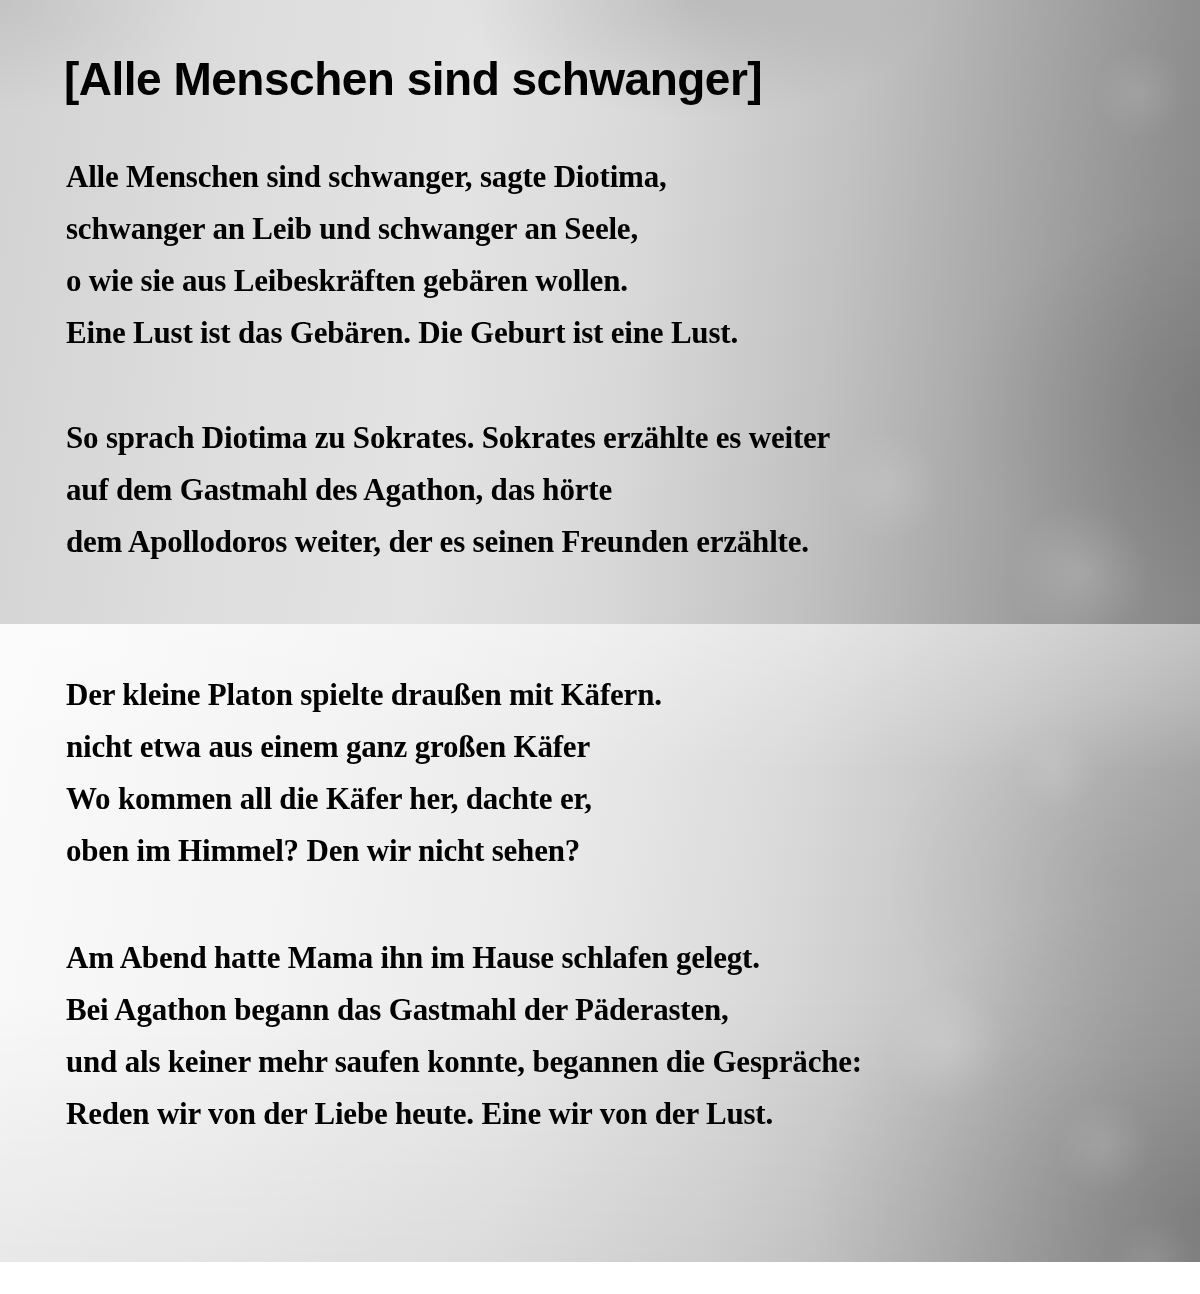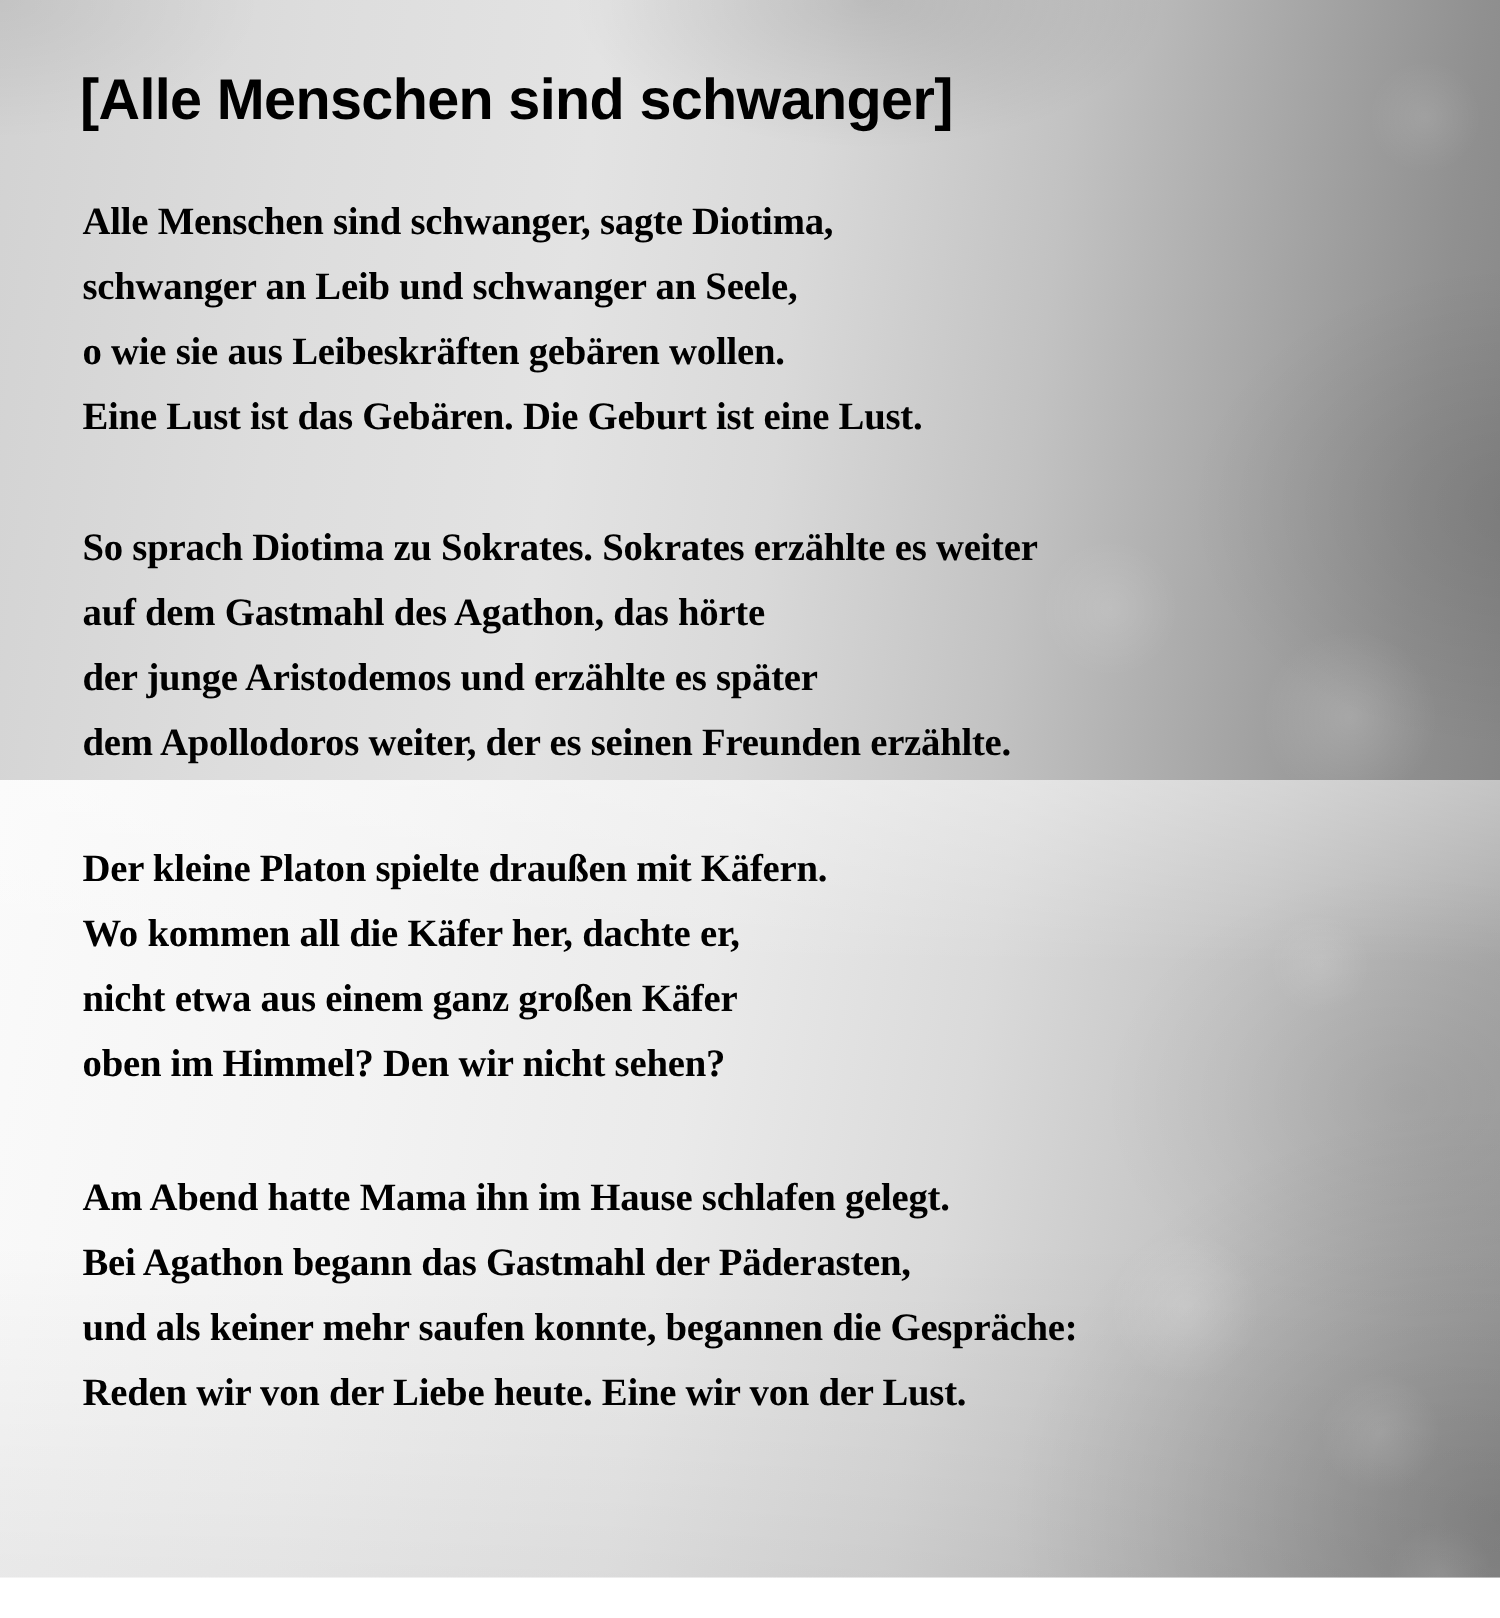--- a/index.html
+++ b/index.html
@@ -110,27 +110,26 @@
   <div class="poem" id="poem">
       <div class="stanza">
         <div class="line">Alle Menschen sind schwanger, sagte Diotima,</div>
         <div class="line">schwanger an Leib und schwanger an Seele,</div>
         <div class="line">o wie sie aus Leibeskräften gebären wollen.</div>
         <div class="line">Eine Lust ist das Gebären. Die Geburt ist eine Lust.</div>
       </div>
       <div class="stanza">
         <div class="line">So sprach Diotima zu Sokrates. Sokrates erzählte es weiter</div>
         <div class="line">auf dem Gastmahl des Agathon, das hörte</div>
-        <div class="line">der junge Aristodemos und erzählte es später</div>
         <div class="line">dem Apollodoros weiter, der es seinen Freunden erzählte.</div>
       </div>
       <div class="stanza">
         <div class="line">Der kleine Platon spielte draußen mit Käfern.</div>
+        <div class="line">nicht etwa aus einem ganz großen Käfer</div>
         <div class="line">Wo kommen all die Käfer her, dachte er,</div>
-        <div class="line">nicht etwa aus einem ganz großen Käfer</div>
         <div class="line">oben im Himmel? Den wir nicht sehen?</div>
       </div>
       <div class="stanza">
         <div class="line">Am Abend hatte Mama ihn im Hause schlafen gelegt.</div>
         <div class="line">Bei Agathon begann das Gastmahl der Päderasten,</div>
         <div class="line">und als keiner mehr saufen konnte, begannen die Gespräche:</div>
         <div class="line">Reden wir von der Liebe heute. Eine wir von der Lust.</div>
       </div>
     </div>
 

